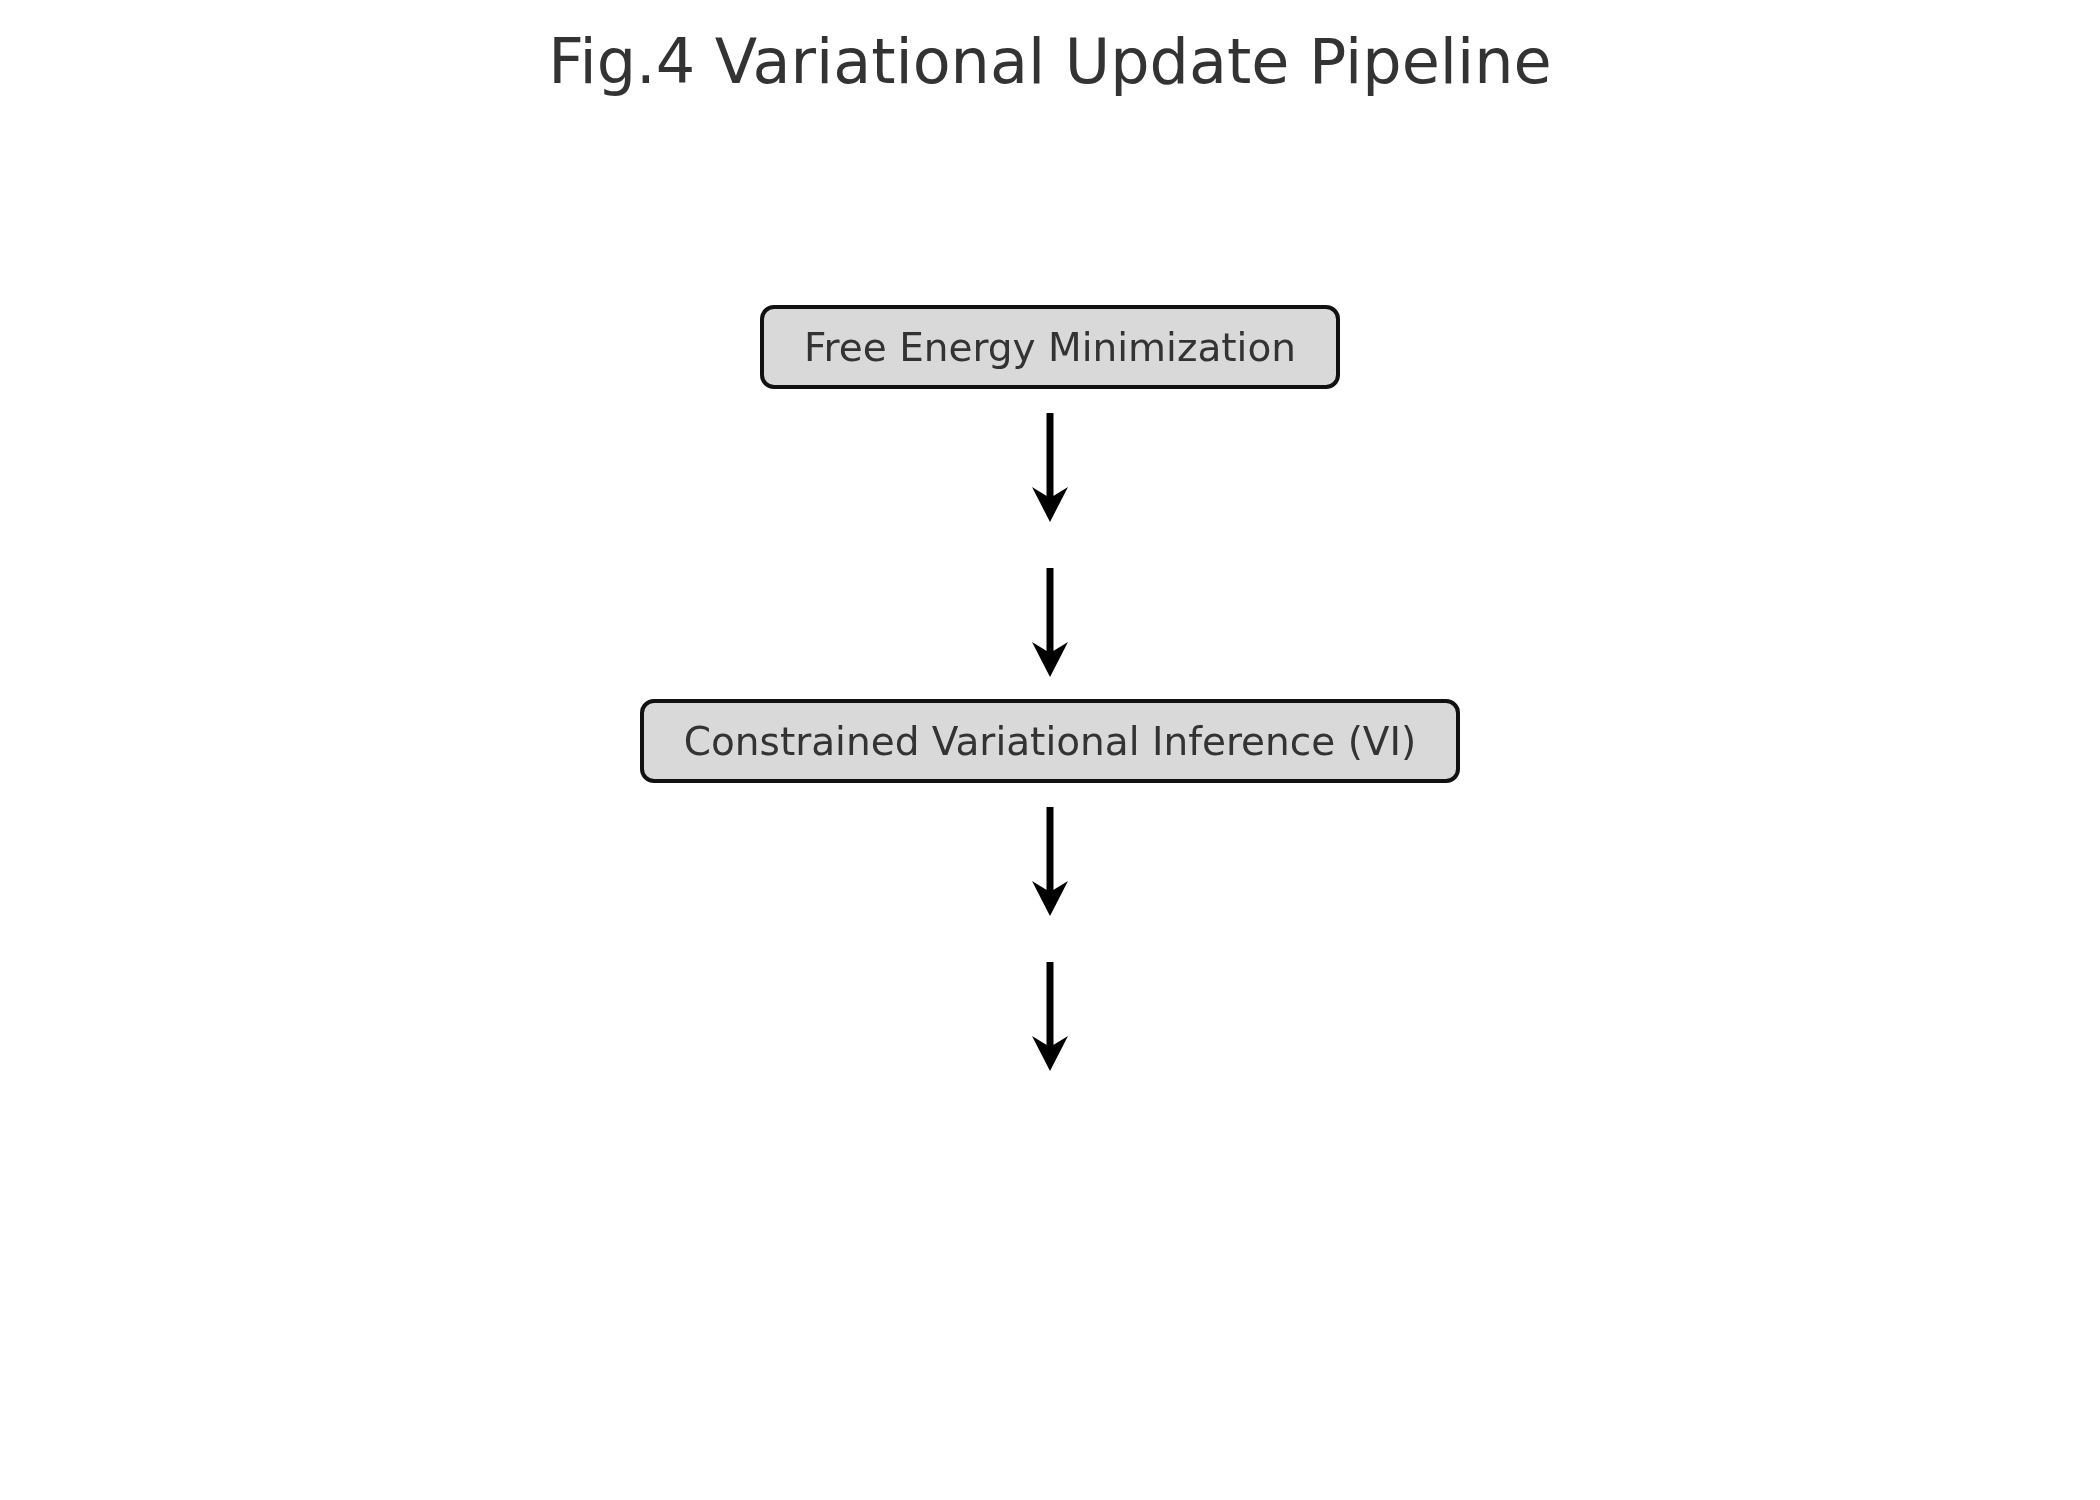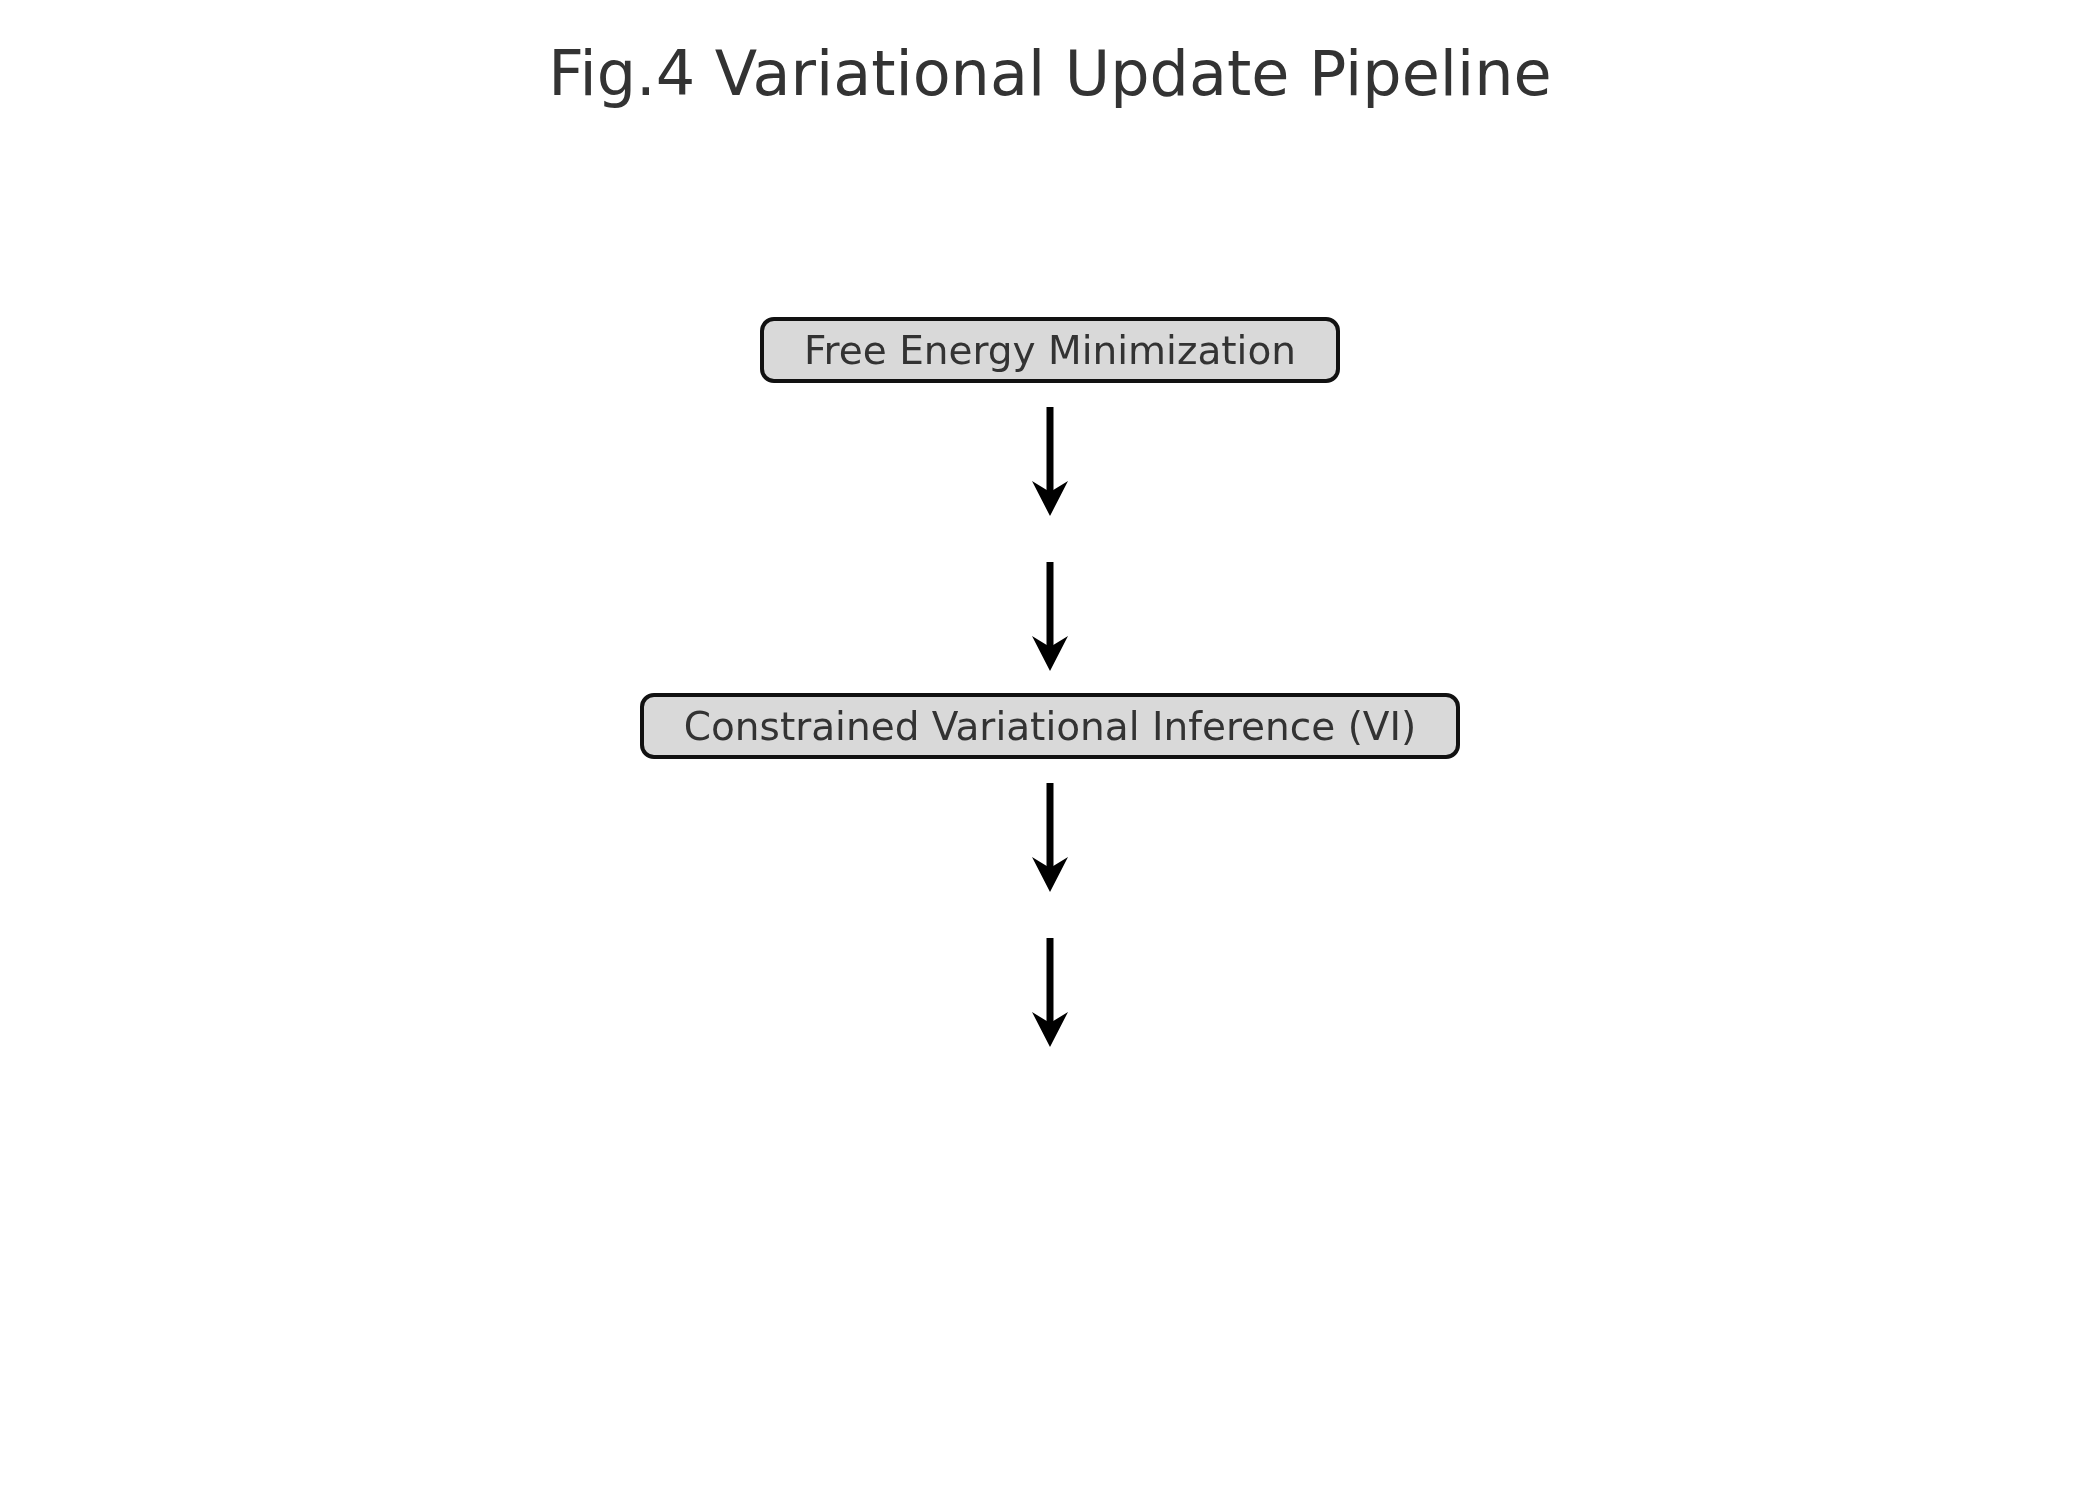--- a/index.html
+++ b/index.html
@@ -14,36 +14,36 @@
   .canvas {
     position: relative;
     width: 2100px;
     height: 1500px;
     background: #ffffff;
     display: flex;
     flex-direction: column;
     align-items: center;
   }
   .fig-title {
-    margin-top: 38px;
+    margin-top: 26px;
     font-size: 62px;
     line-height: 1.15;
     color: #333333;
     text-align: center;
     white-space: nowrap;
   }
   .pipeline {
     margin-top: 208px;
     display: flex;
     flex-direction: column;
     align-items: center;
   }
   .node {
     box-sizing: border-box;
-    height: 66px;
+    height: 84px;
     padding: 0 40px;
     display: flex;
     align-items: center;
     justify-content: center;
     background: #d9d9d9;
     border: 4px solid #111111;
     border-radius: 14px;
     font-size: 39px;
     color: #333333;
     white-space: nowrap;

